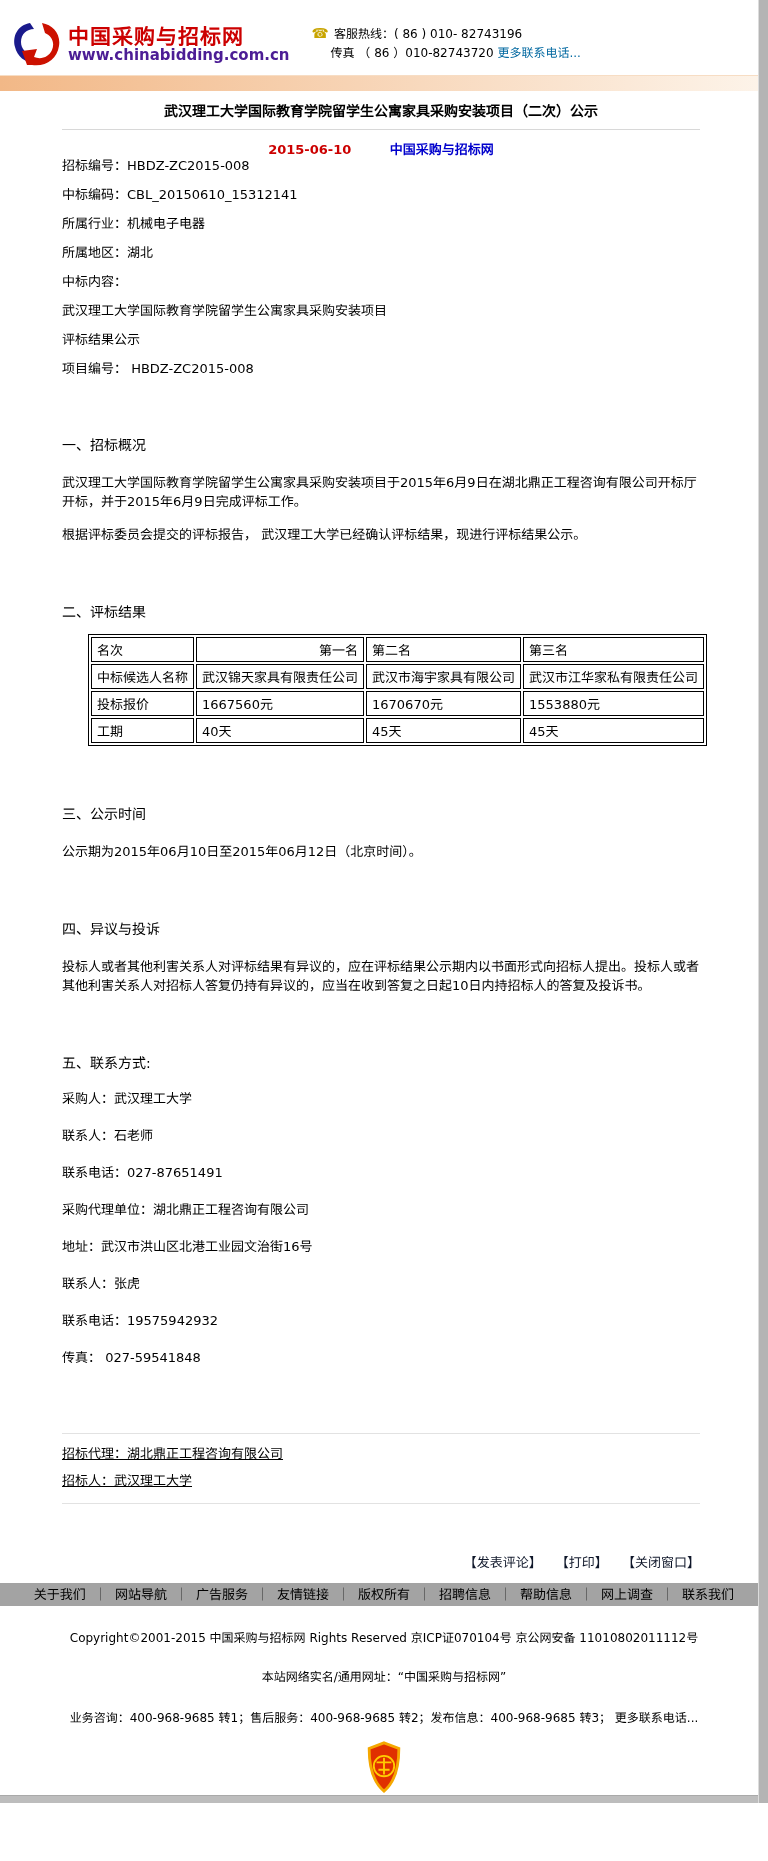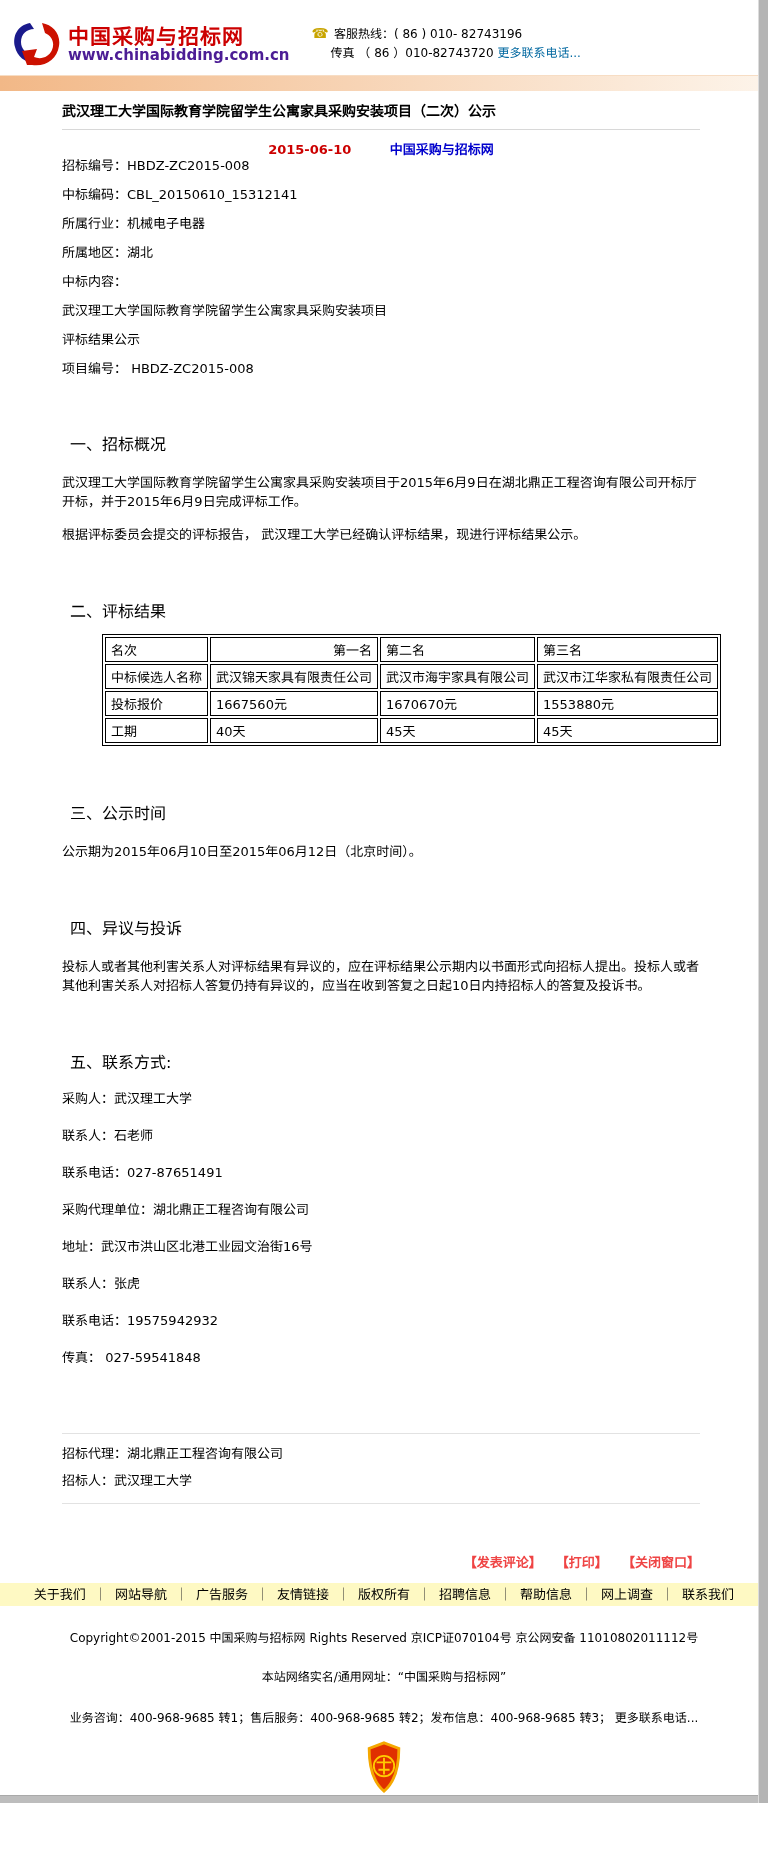--- a/index.html
+++ b/index.html
@@ -13,45 +13,45 @@
   .logo-text{margin-left:6px; line-height:1.05;}
   .logo-cn{color:#cc0000; font-weight:bold; font-size:21px; letter-spacing:1px;}
   .logo-url{color:#4c1d95; font-weight:bold; font-size:15px;}
   .hd-contact{margin-left:22px; font-size:12px; line-height:19px; padding-top:4px;}
   .hd-row{white-space:nowrap;}
   .phone-ic{color:#c8a400; font-size:14px; margin-right:5px;}
   .more-link{color:#0369a1; text-decoration:none; cursor:pointer;}
   .orange-bar{height:15px; background:linear-gradient(to right,#f2b887,#fdf4ea); border-top:1px solid #f7ddc4;}
   
   .content{padding:0 68px 0 62px; font-size:13px;}
-  .art-title{font-weight:bold; font-size:14px; margin-top:9px;}
+  .art-title{text-align:center; font-weight:bold; font-size:14px; margin-top:9px;}
   .hr{border:none; border-top:1px solid #d8d8d8; margin:9px 0 0 0; height:0;}
   .date-row{text-align:center; margin-top:9px; font-weight:bold; font-size:13px;}
   .date-red{color:#cc0000;}
   .src-blue{color:#0000cc; margin-left:34px; text-decoration:none; cursor:pointer;}
   .meta{}
   .meta p{margin:0 0 13px 0; line-height:16px;}
-  .sec-h{margin:8px; font-size:16px; font-weight:normal; line-height:16px;}
+  .sec-h{margin:0; font-size:14px; font-weight:normal; line-height:16px;}
   .gap-lg{margin-top:60px;}
   .para{margin:20px 0 0 0; line-height:19px;}
   .para2{margin:14px 0 0 0; line-height:19px;}
   
-  .results{border-collapse:separate; border-spacing:2px; border:1px solid #000; margin:14px 0 0 40px;}
+  .results{border-collapse:separate; border-spacing:2px; border:1px solid #000; margin:14px 0 0 26px;}
   .results td{border:1px solid #000; padding:2px 5px; font-size:13px; height:19px; white-space:nowrap; overflow:hidden;}
   .c0{width:92px;} .c1{width:158px;text-align:right;} .c2{width:156px;} .c3{width:170px;}
   
   .contact p{margin:0 0 21px 0; line-height:16px;}
   .contact{margin-top:20px;}
-  .sig p{margin:0 0 11px 0; line-height:16px;}
+  .sig p{margin:0 0 11px 0; line-height:16px;text-decoration:underline;}
   .hr2{border:none; border-top:1px solid #e2e2e2; margin:67px 0 12px 0;}
   .hr3{border:none; border-top:1px solid #e2e2e2; margin:14px 0 0 0;}
   .actions{text-align:right; margin-top:48px; font-size:13px;}
-  .actions a{color:#ef4444; text-decoration:none; margin-left:10px; cursor:pointer;font-weight:bold;}
+  .actions a{color:#0f172a; text-decoration:none; margin-left:10px; cursor:pointer;}
   
-  .footnav{margin-top:12px; height:23px; background:#fef9c3; text-align:center; font-size:13px; line-height:23px; width:768px;}
+  .footnav{margin-top:12px; height:23px; background:#a3a3a3; text-align:center; font-size:13px; line-height:23px; width:768px;}
   .footnav a{color:#000; text-decoration:none; cursor:pointer;}
   .footnav .sep{margin:0 8px; color:#333;}
   .copy{ text-align:center; font-size:12px;}
   .copy-1{margin-top:22px;}
   .copy-2{margin-top:22px;}
   .copy-3{margin-top:24px;}
   .badge-wrap{text-align:center; margin-top:16px; height:52px;}
   .bottom-strip{height:7px; background:#bdbdbd; border-top:1px solid #a9a9a9; margin-top:2px;}
   .right-strip{position:absolute; top:0; right:0; width:9px; height:100%; background:#b4b4b4; border-left:1px solid #dcdcdc;}
 </style>

